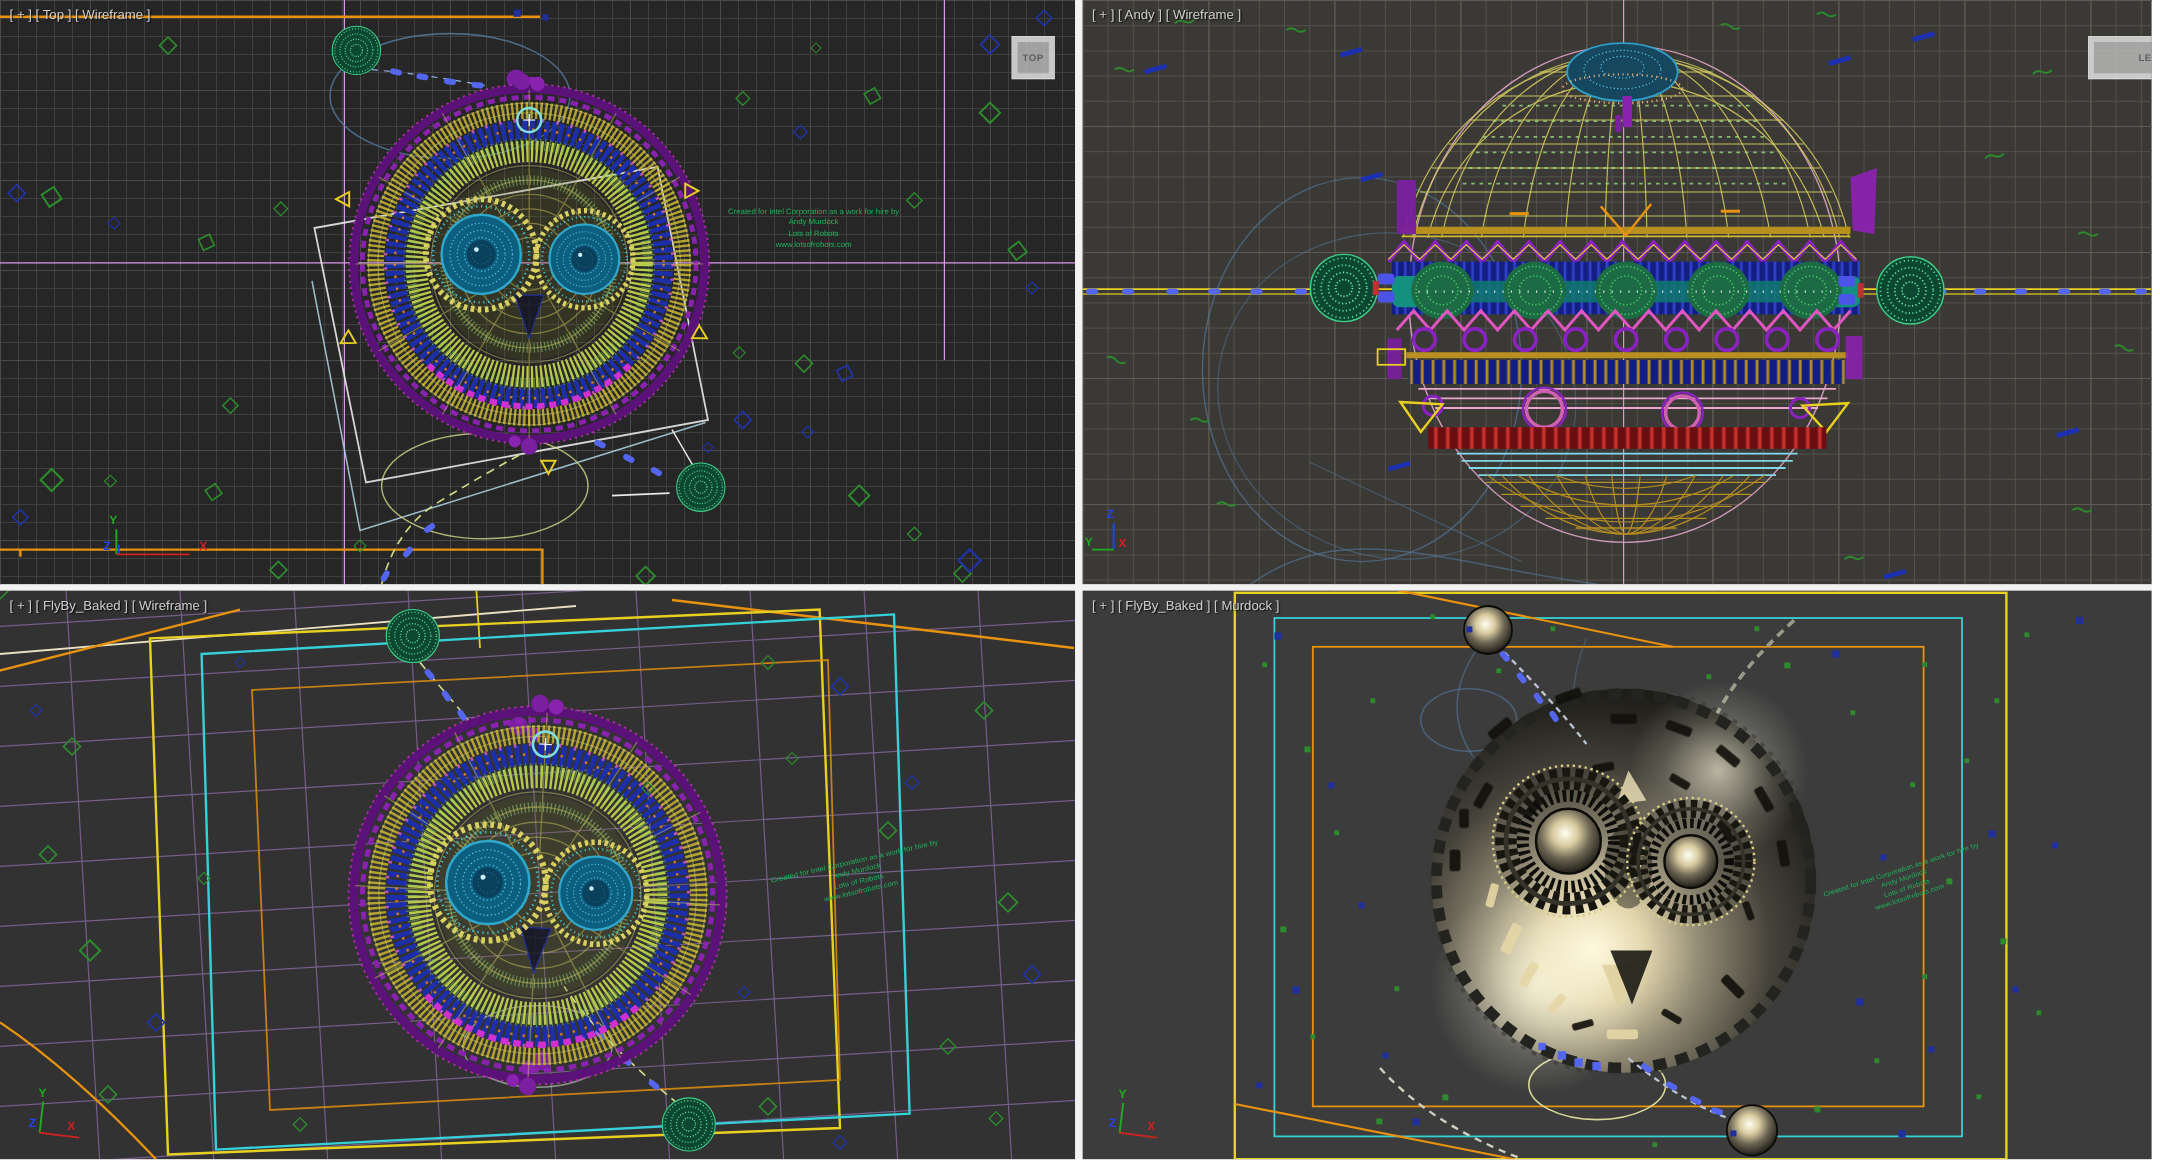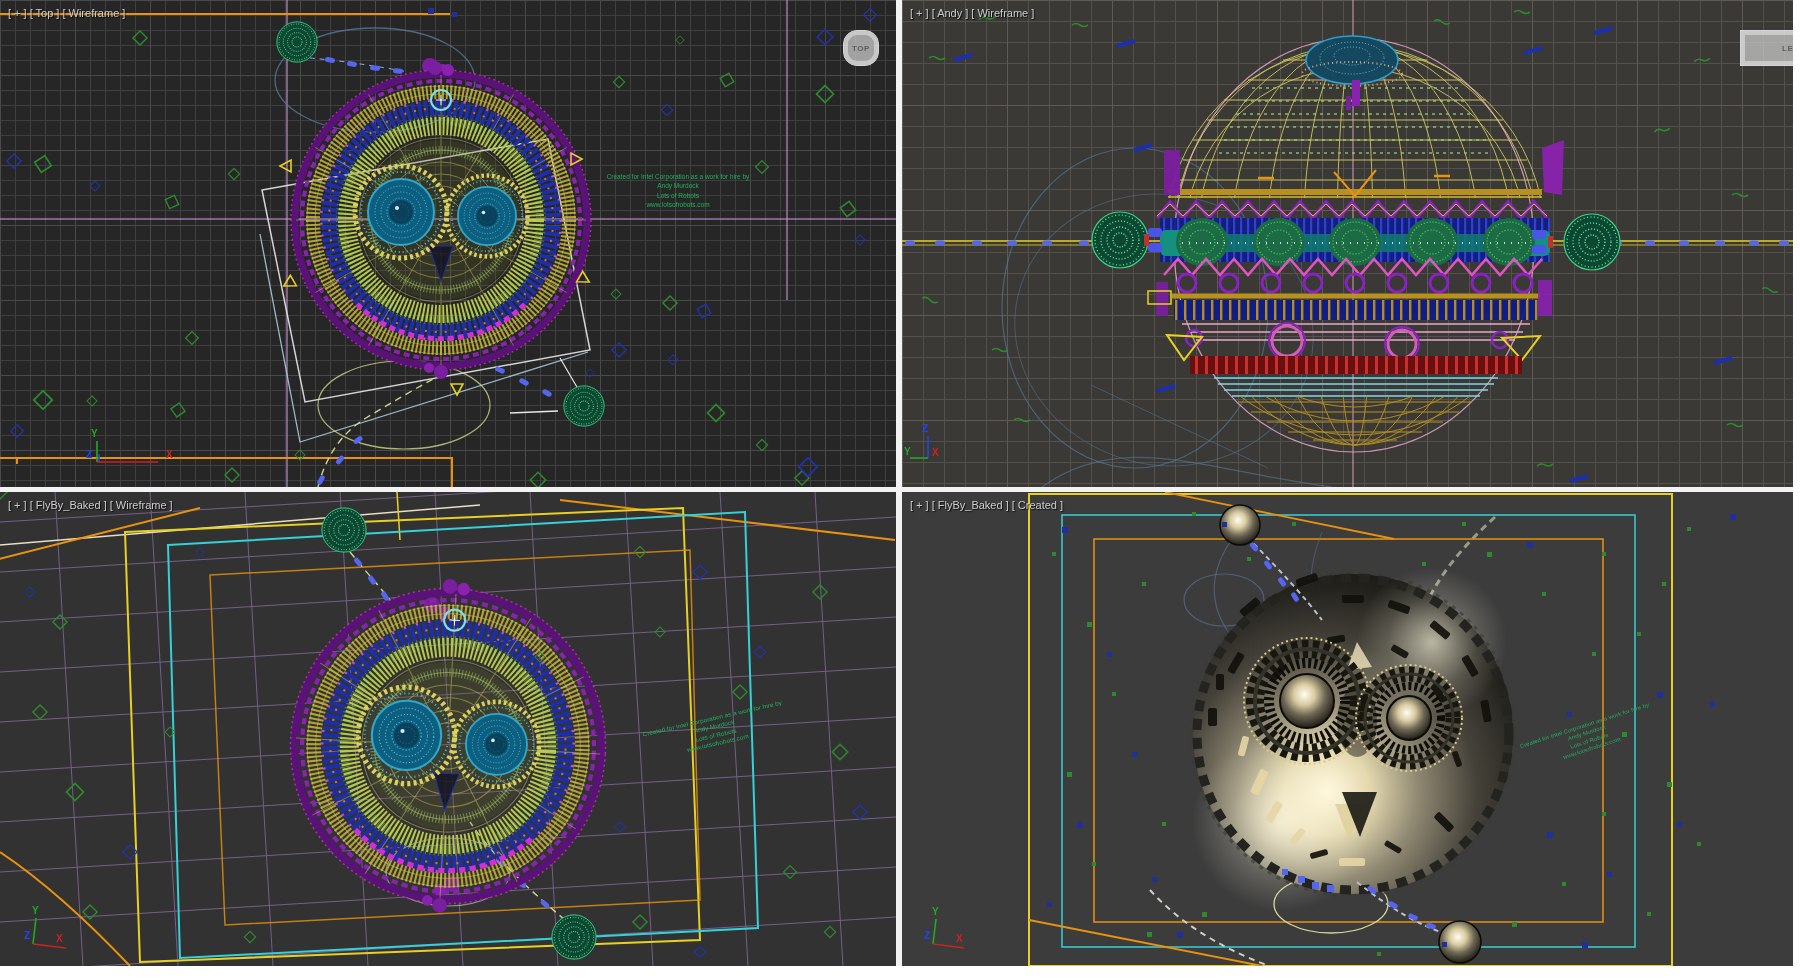--- a/index.html
+++ b/index.html
@@ -22,21 +22,21 @@
     background-size:105px 105px,105px 105px,21px 21px,21px 21px;}
   #vp-bl{left:0;top:492px;width:896px;height:474px;background-color:var(--bl_bg,#323232);}
   #vp-br{left:902px;top:492px;width:891px;height:474px;background-color:var(--br_bg,#3c3c3c);}
   .divider-v{position:absolute;left:896px;top:0;width:6px;height:966px;background:var(--divider,#fff);z-index:6;}
   .divider-h{position:absolute;left:0;top:487px;width:1793px;height:5px;background:var(--divider,#fff);z-index:6;}
   .vp-label{position:absolute;top:7px;left:8px;display:flex;gap:3px;z-index:5;
     font-size:11px;color:var(--label_text,#cdcdcd);text-shadow:1px 1px 1px rgba(0,0,0,.8);cursor:default;}
   .vc{position:absolute;width:34px;height:34px;z-index:5;display:flex;align-items:center;justify-content:center;
     background:rgba(196,196,196,.78);border:1px solid #d6d6d6;box-shadow:inset 0 0 0 4px rgba(232,232,232,.55);
     color:#5f5f5f;font-size:8px;font-weight:bold;letter-spacing:.5px;}
-  #vp-tl .vc{left:843px;top:30px;border-radius:14px;} #vp-tr .vc{left:838px;top:30px;padding-left:35px;}
+  #vp-tl .vc{left:843px;top:30px;} #vp-tr .vc{left:838px;top:30px;padding-left:35px;}
   .wm{position:absolute;z-index:4;color:var(--watermark_green,#1fb25a);font-size:6.5px;line-height:1.45;
     text-align:center;white-space:nowrap;}
   #wm-tl{left:678px;top:172px;transform:translateX(-50%);}
   #wm-bl{left:715px;top:220px;transform:translateX(-50%) rotate(-13deg) scale(1,.9);}
   #wm-br{left:686px;top:226px;transform:translateX(-50%) rotate(-18deg) scale(.95,.85);}
   svg.scene{position:absolute;inset:0;z-index:2;}
   .st-kh{stroke:var(--wire_yellow,#d8d060);fill:none}
   .st-gold{stroke:var(--wire_gold,#b8901f);fill:none}
   .st-pur{stroke:var(--wire_purple,#8a22c0);fill:none}
   .st-mag{stroke:var(--wire_magenta,#e055c0);fill:none}
@@ -741,21 +741,21 @@
         <text x="30" y="423" fill="#22aa22" class="ax">Y</text>
         <line x1="34" y1="427" x2="31" y2="452" stroke="#22aa22" stroke-width="1.6"></line>
         <text x="22" y="447" fill="#2244ee" class="ax" font-size="9">Z</text>
         <line x1="31" y1="452" x2="62" y2="456" stroke="#cc2222" stroke-width="1.6"></line>
         <text x="54" y="450" fill="#cc2222" class="ax">X</text>
       </g>
     </svg>
     <div class="vp-label">
       <span>[ + ]</span>
       <span>[ FlyBy_Baked ]</span>
-      <span>[ Created ]</span>
+      <span>[ Murdock ]</span>
     </div>
     <div class="wm" id="wm-br">
       <div>Created for Intel Corporation as a work for hire by</div>
       <div>Andy Murdock</div>
       <div>Lots of Robots</div>
       <div>www.lotsofrobots.com</div>
     </div>
   </div>
 
   <div class="divider-v"></div>

